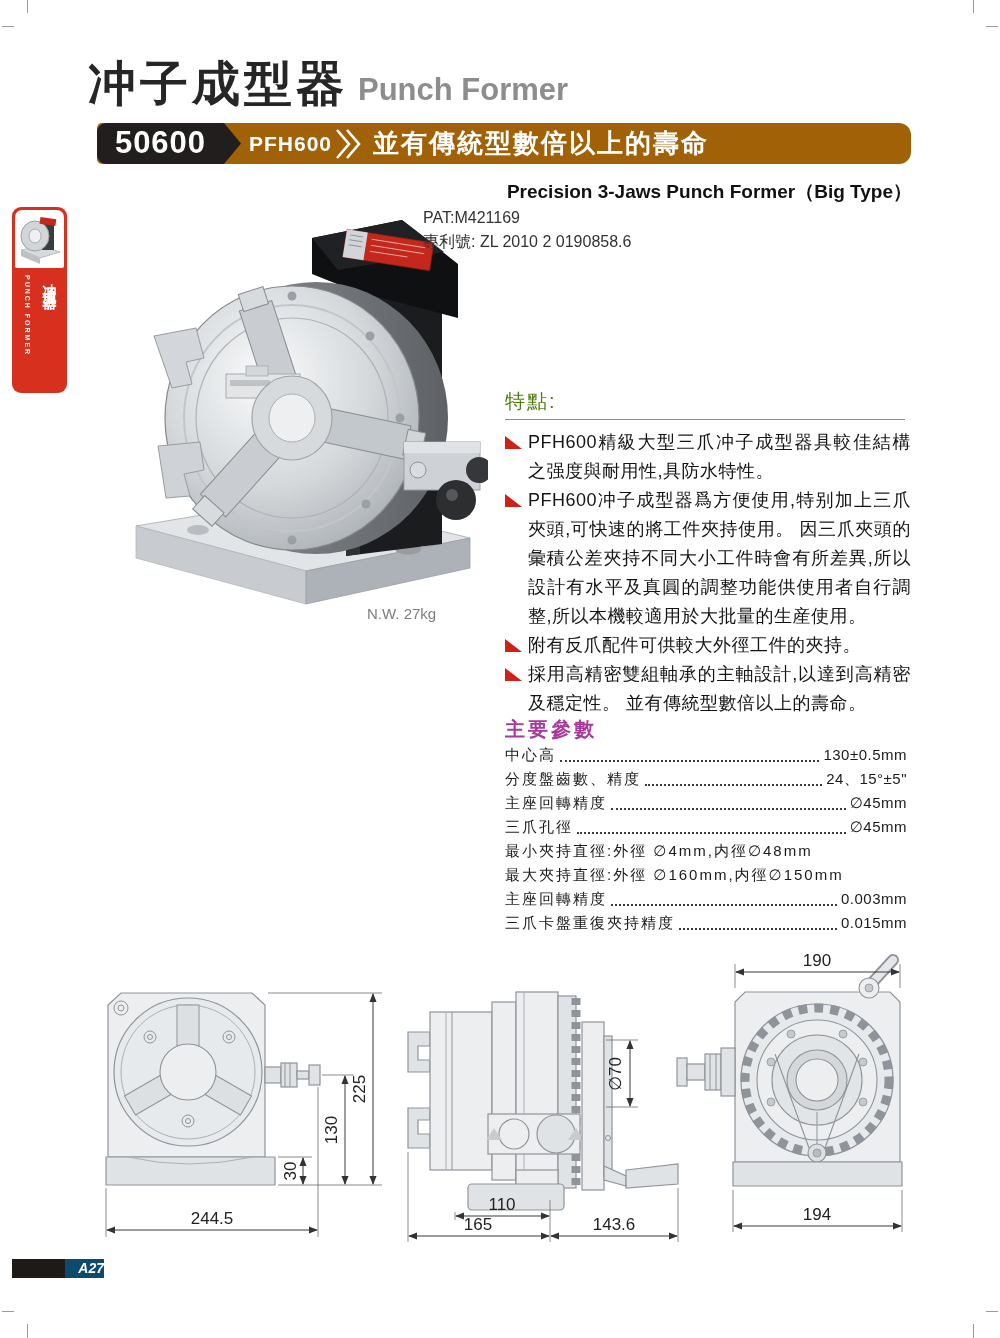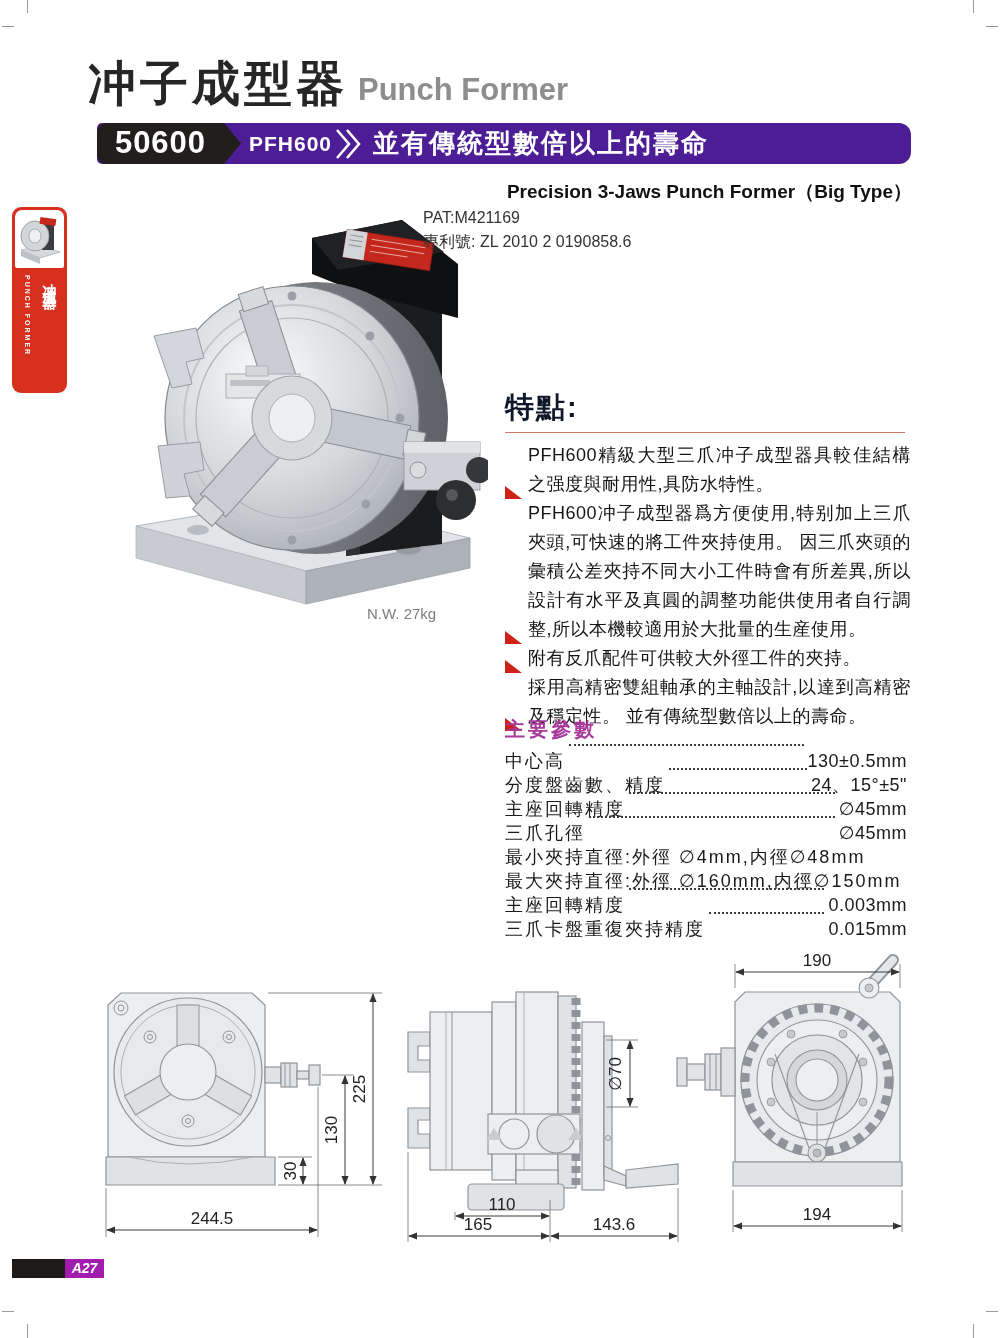--- a/index.html
+++ b/index.html
@@ -10,21 +10,21 @@
     font-family:"Liberation Sans", sans-serif; color:#1a1a1a;padding-left:37px;
   }
   
   .crop { position:absolute; background:#9b9b9b; }
   
   .header { position:absolute; left:88px; top:58px; display:flex; align-items:baseline; }
   .title-zh { font-size:48px; font-weight:800; color:#262626; letter-spacing:4px; line-height:1.1; }
   .title-en { font-size:31px; font-weight:700; color:#8d8d8d; margin-left:10px; }
   
   .banner { position:absolute; left:97px; top:123px; width:814px; height:41px;
-    background:#4c1d95; border-radius:5px 12px 12px 5px; }
+    background:#a16207; border-radius:5px 12px 12px 5px; }
   .banner-black { position:absolute; left:0; top:0; width:127px; height:41px;
     background:#221e1d; border-radius:9px 0 0 9px; }
   .banner-arrow { position:absolute; left:127px; top:0; width:17px; height:41px;
     background:#221e1d; clip-path:polygon(0 0, 100% 50%, 0 100%); }
   .banner-code { position:absolute; left:0; top:0; width:127px; height:41px;
     color:#fff; font-size:31px; font-weight:800; text-align:center; line-height:40px; letter-spacing:1px; }
   .banner-model { position:absolute; left:152px; top:0; height:41px; line-height:41px;
     color:#fff; font-size:21px; font-weight:800; letter-spacing:1px; }
   .banner-chevron { position:absolute; left:237px; top:4px; }
   .banner-title { position:absolute; left:276px; top:0; height:41px; line-height:41px;
@@ -39,48 +39,48 @@
     writing-mode:vertical-rl; font-size:7px; font-weight:700; color:#fff; letter-spacing:2px; }
   .side-zh { position:absolute; left:29px; top:66px; height:118px;
     writing-mode:vertical-rl; text-orientation:upright; font-size:14px; font-weight:700;
     color:#fff; letter-spacing:3px; }
   
   .photo { position:absolute; left:108px; top:208px; }
   .pat-block { position:absolute; left:415px; top:206px; font-size:16px; color:#333; line-height:24px;margin-left:8px; }
   .nw { position:absolute; left:367px; top:605px; font-size:15px; color:#7d7d7d; }
   
   .features { position:absolute; left:505px; top:388px; width:406px; }
-  .features-heading { font-size:29px; font-weight:700; color:#0f172a; letter-spacing:2px; }
+  .features-heading { font-size:20px; font-weight:400; color:#4d7c0f; letter-spacing:2px; }
   .features-rule { margin-top:4px; border-top:1px solid #d4756a; width:400px; }
   .feature-list { margin-top:8px; }
-  .feature-item { display:flex; align-items:flex-end; }
+  .feature-item { display:flex; align-items:flex-start; }
   .bullet-tri { flex:0 0 17px; width:17px; height:13px; margin:8px 6px 0 0;
     background:#cc2218; clip-path:polygon(0 0, 100% 100%, 0 100%); }
   .feature-text { font-size:18px; line-height:29px; color:#141414; text-align:justify; letter-spacing:0.5px; }
   
   .specs { position:absolute; left:505px; top:716px; width:402px; }
-  .specs-heading { font-size:20px; font-weight:800; color:#a8399b; letter-spacing:3px; margin-bottom:6px; }
-  .spec-row { display:flex; align-items:flex-start; font-size:18px; line-height:24px; color:#1a1a1a; }
+  .specs-heading { font-size:20px; font-weight:800; color:#a8399b; letter-spacing:3px; }
+  .spec-row { display:flex; align-items:flex-end; font-size:15px; line-height:24px; color:#1a1a1a; }
   .spec-label { white-space:nowrap; letter-spacing:2px; }
   .spec-dots { flex:1 1 auto; border-bottom:2px dotted #3c3c3c; margin:0 4px; transform:translateY(-5px); }
   .spec-value { white-space:nowrap; letter-spacing:0.5px; }
   
   .drawing { position:absolute; }
   .d-front { left:88px; top:975px; }
   .d-side  { left:390px; top:980px; }
   .d-back  { left:675px; top:950px; }
   svg .part { fill:#eceef0; stroke:#8f949a; stroke-width:1.2; }
   svg .part2 { fill:#e0e3e6; stroke:#8f949a; stroke-width:1.2; }
   svg .dim { stroke:#3a3a3a; stroke-width:1; fill:none; }
   svg .ext { stroke:#6d6d6d; stroke-width:0.8; fill:none; }
   svg .dimtxt { font-family:"Liberation Sans", sans-serif; font-size:17px; fill:#222; }
   
   .footer-black { position:absolute; left:12px; top:1259px; width:53px; height:19px; background:#1d1a18; }
-  .footer-red { position:absolute; left:65px; top:1259px; width:39px; height:19px; background:#a21caf;
-    color:#fff; font-size:14px; font-weight:800; text-align:center; line-height:19px; font-style:italic; }
+  .footer-red { position:absolute; left:65px; top:1259px; width:39px; height:19px; background:#0c4a6e;
+    color:#fff; font-size:14px; font-weight:800; text-align:right; line-height:19px; font-style:italic; }
 </style>
 </head>
 <body>
 
 <div class="page">
 
   <div class="crop" style="left:27px;top:0;width:1px;height:13px;"></div>
   <div class="crop" style="left:2px;top:26px;width:12px;height:1px;"></div>
   <div class="crop" style="left:973px;top:0;width:1px;height:13px;"></div>
   <div class="crop" style="left:986px;top:26px;width:12px;height:1px;"></div>

